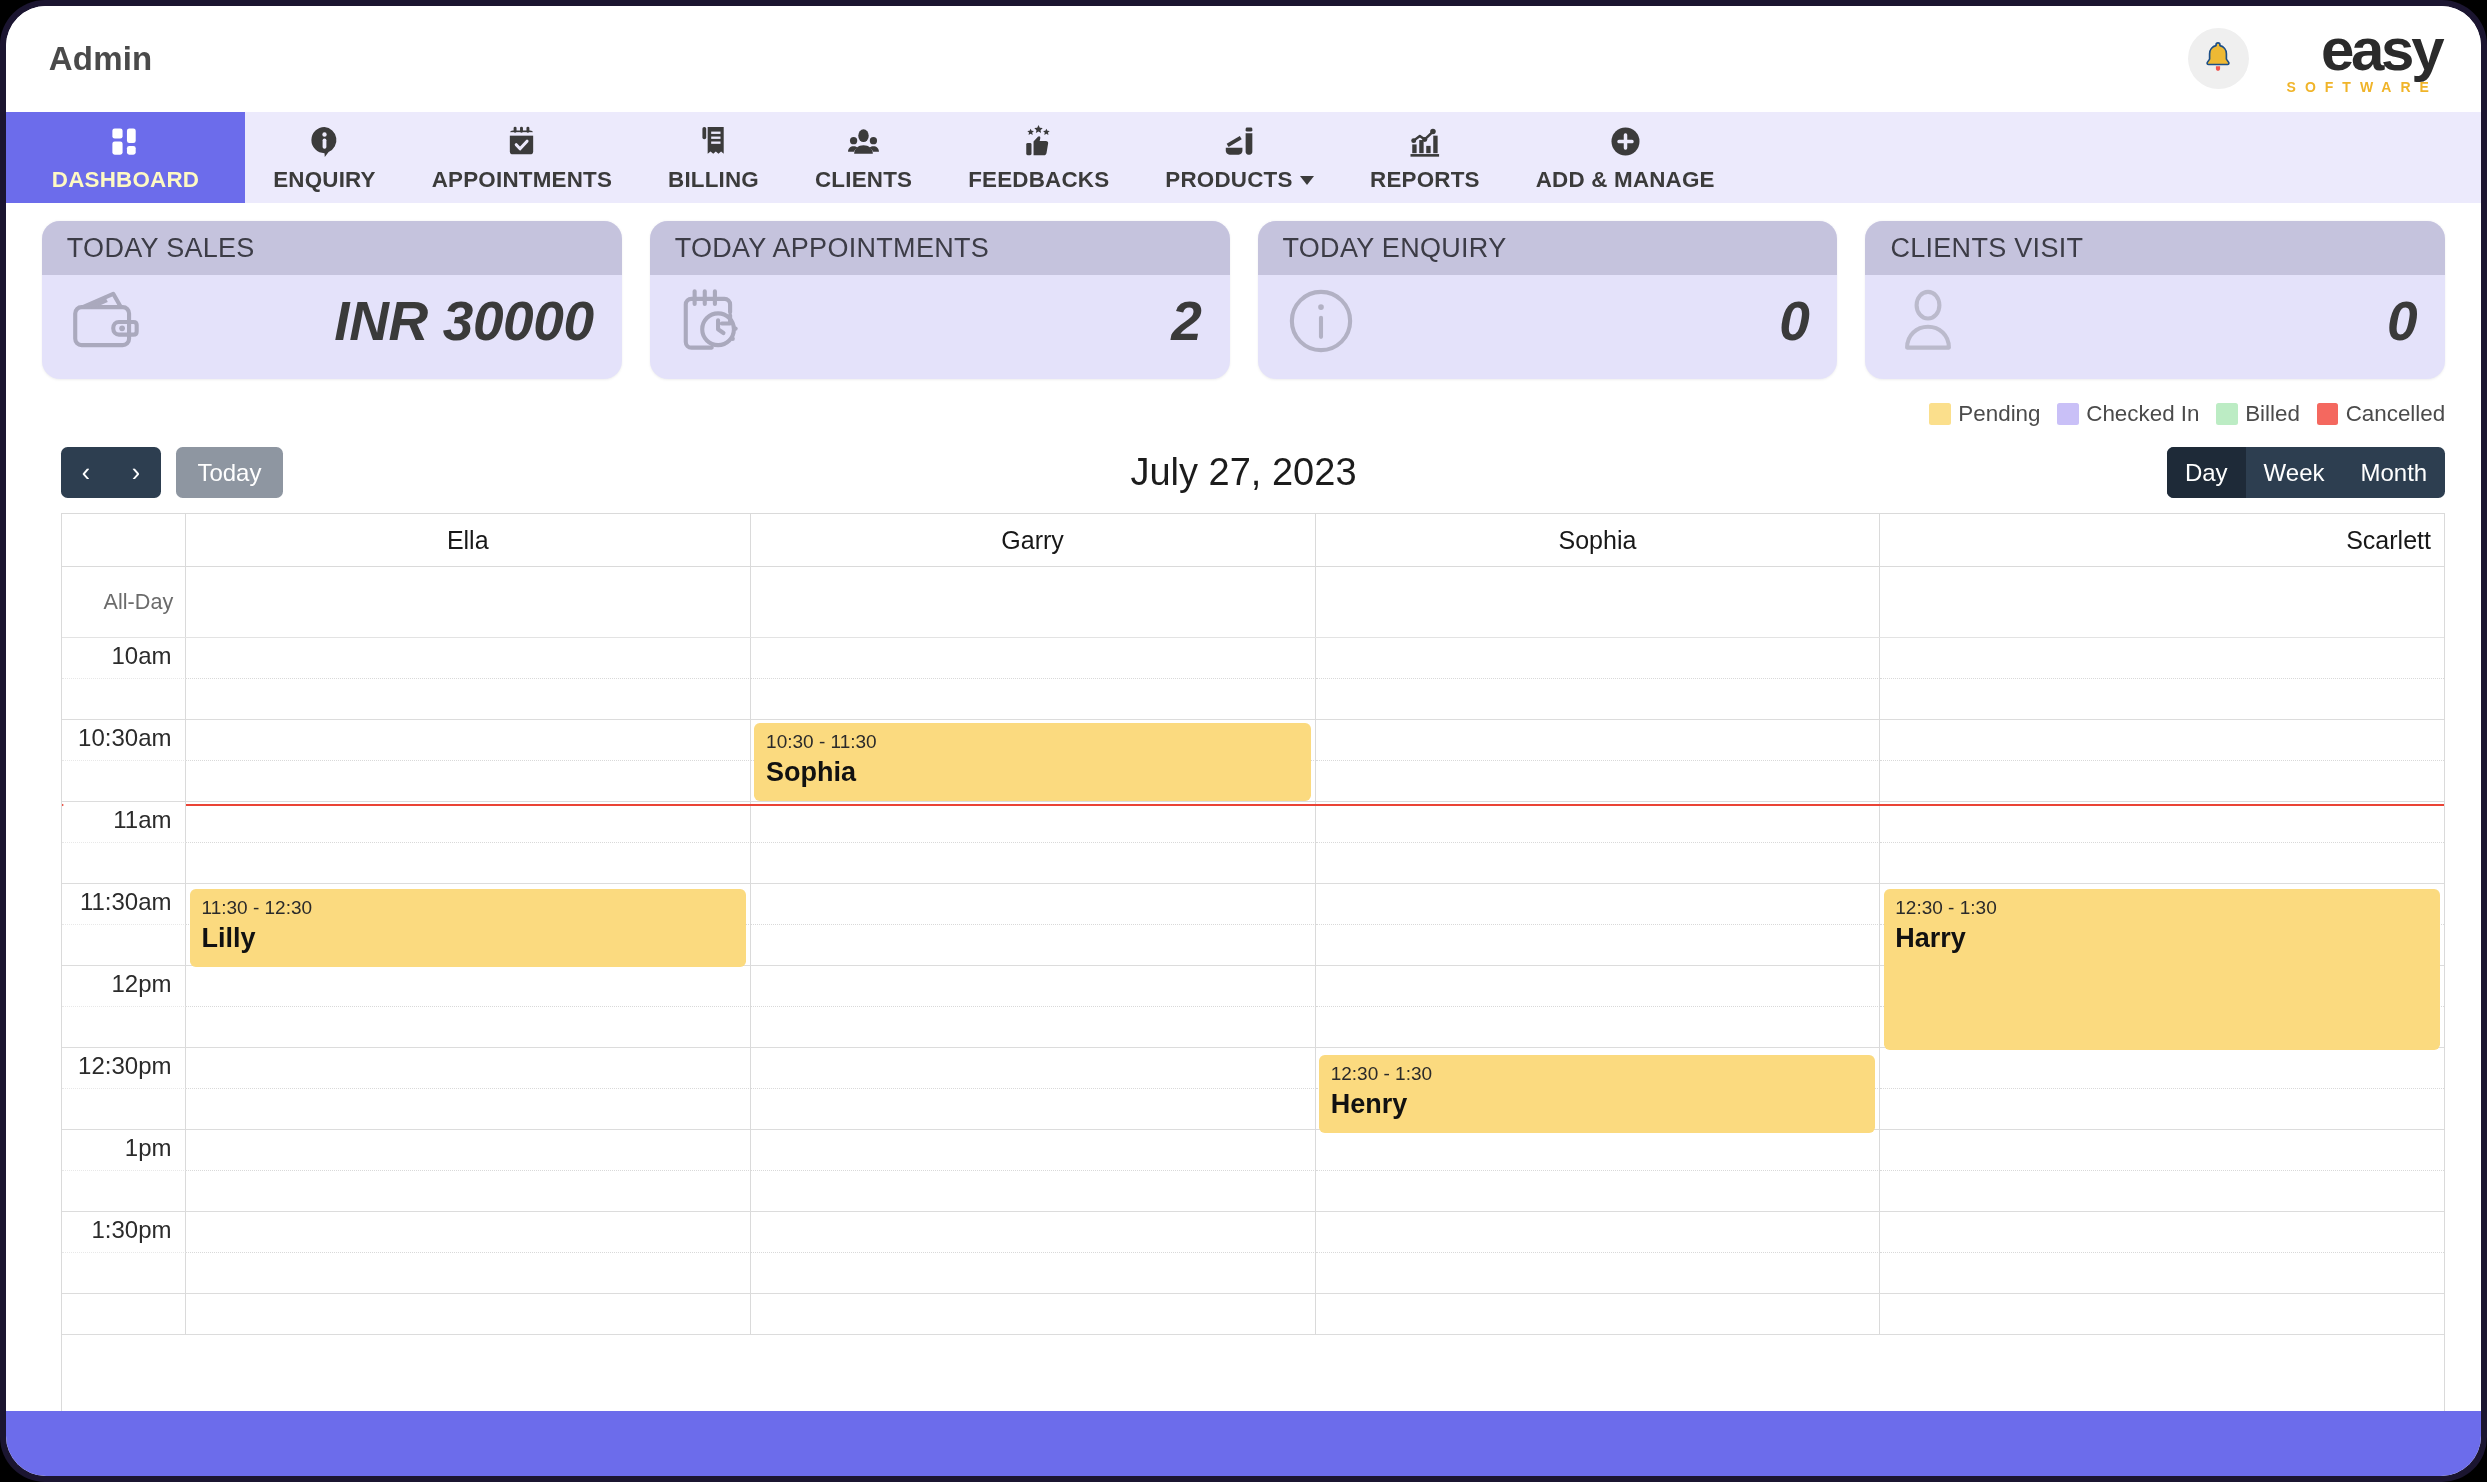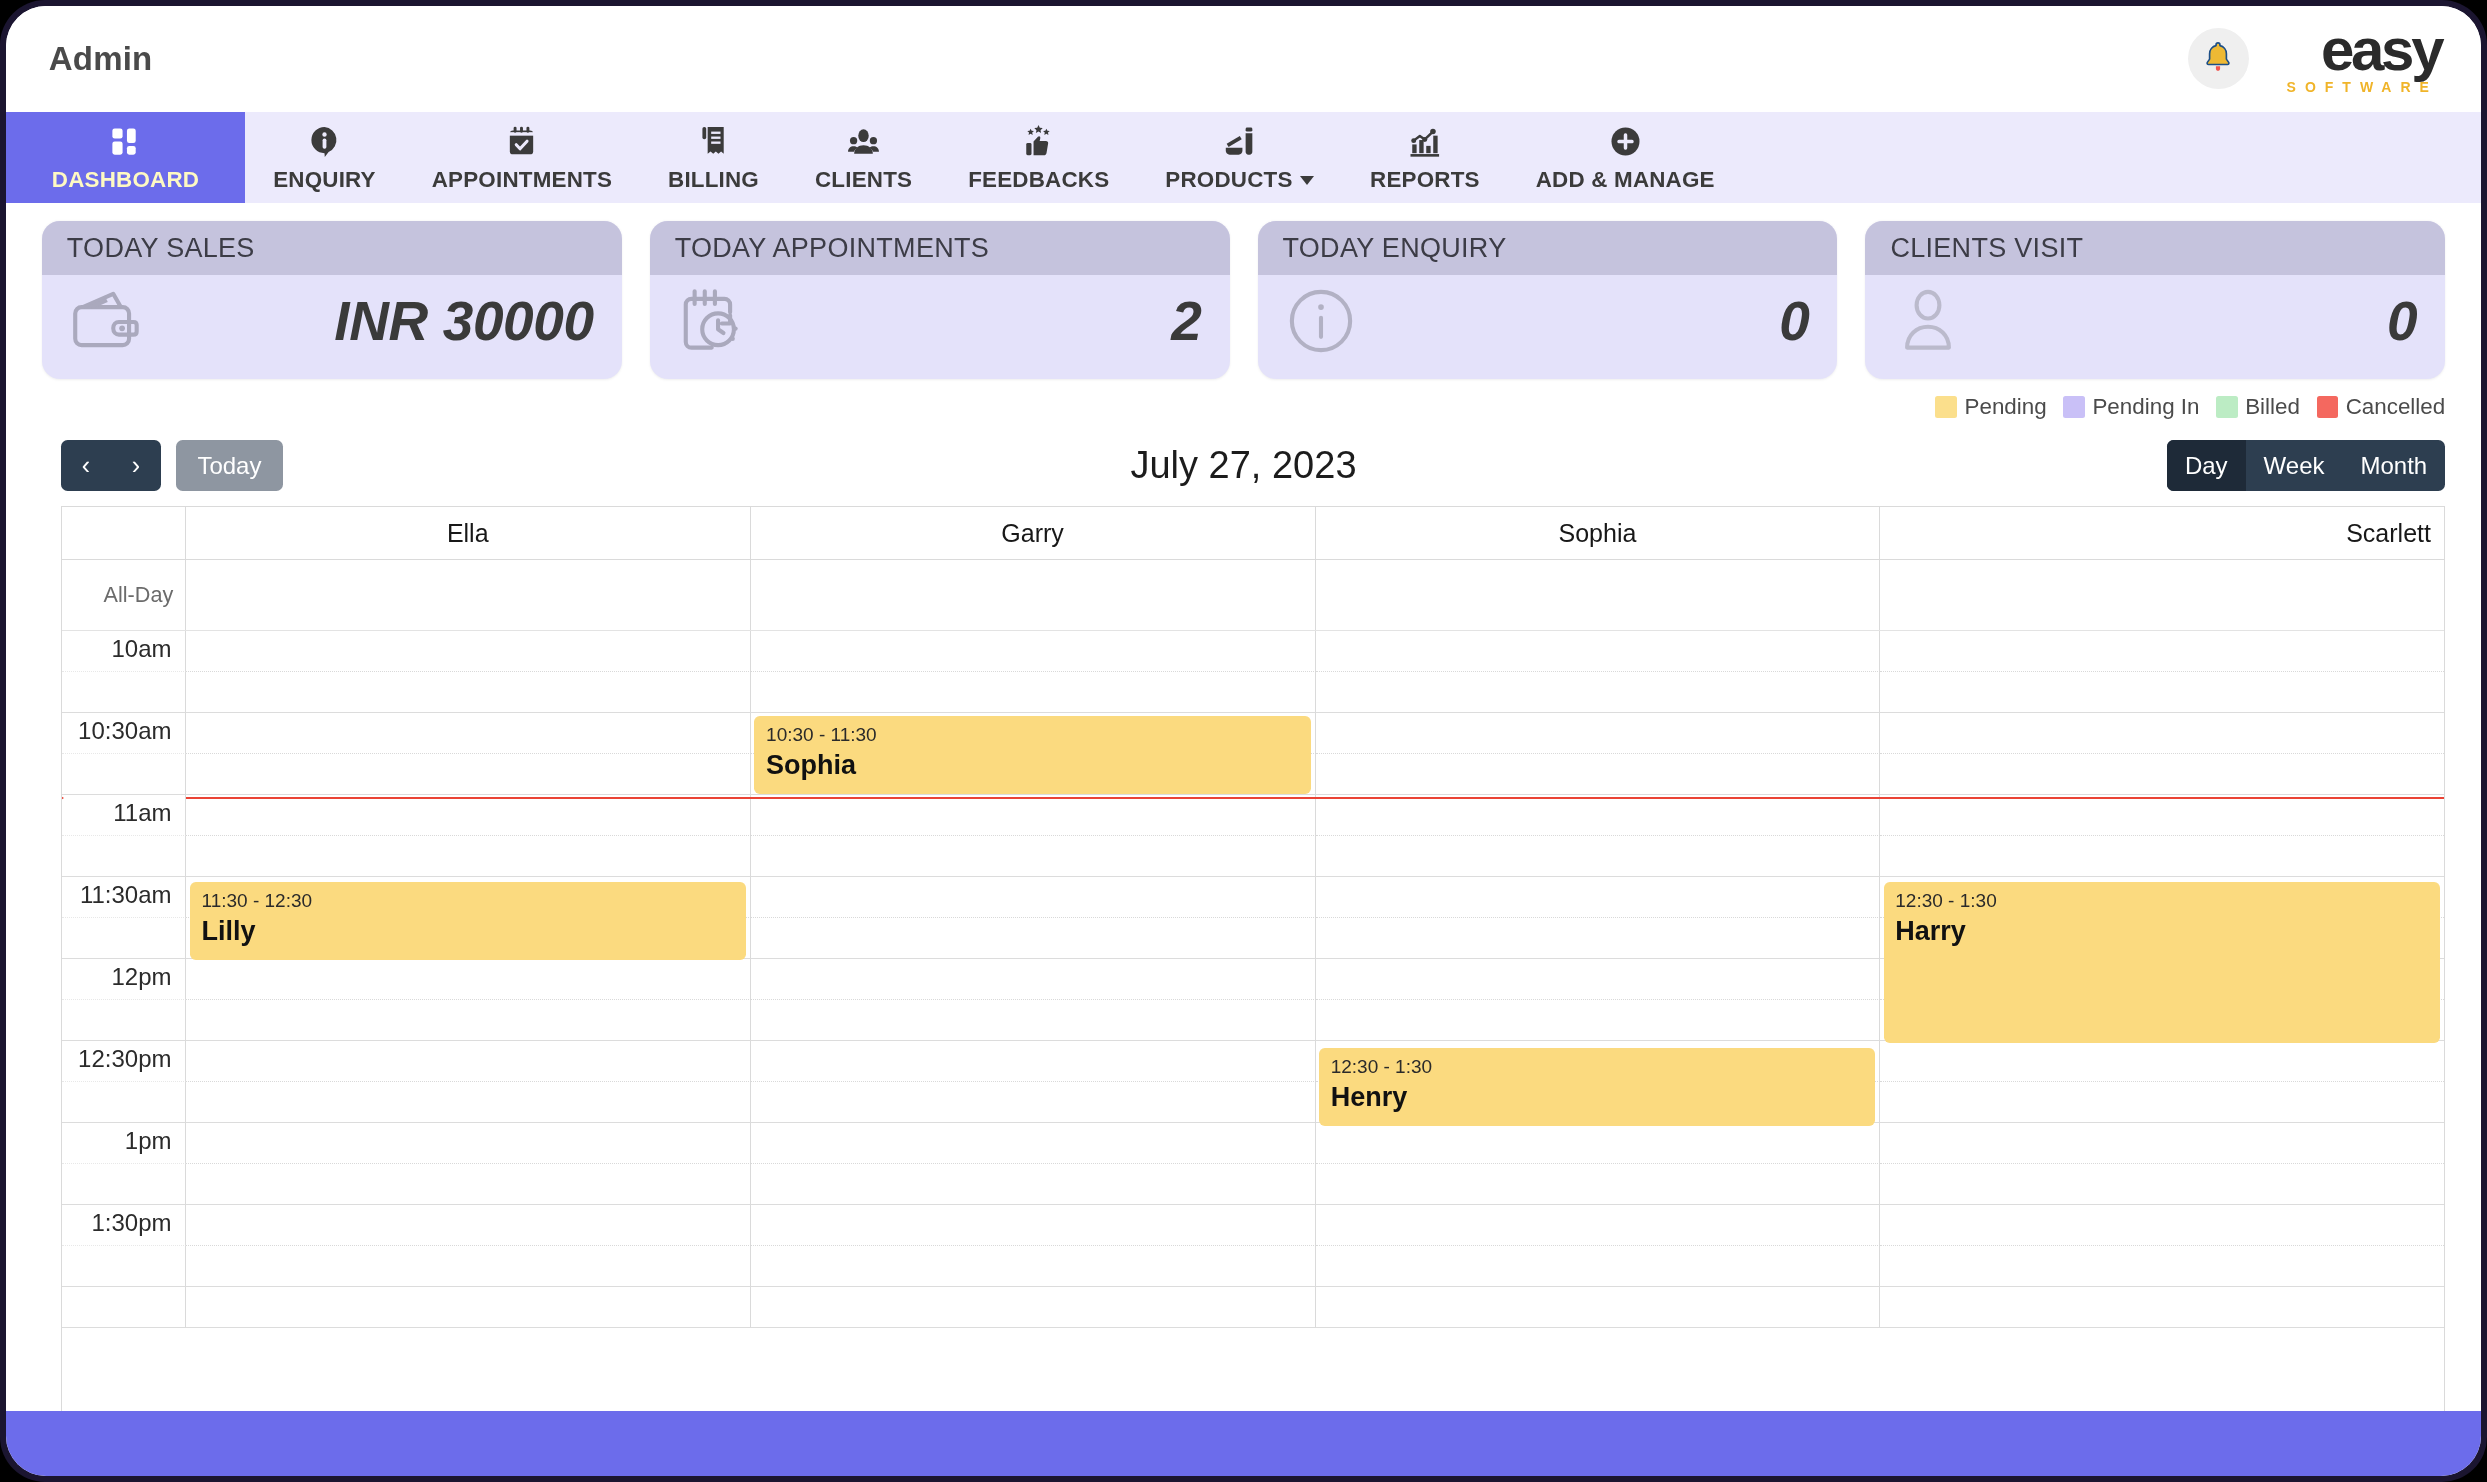--- a/index.html
+++ b/index.html
@@ -127,21 +127,21 @@
     letter-spacing: -0.4px; white-space: nowrap;
   }
 
   
   .legend {
     display: flex; justify-content: flex-end; align-items: center;
     gap: 16.6px;
     padding: 0 36px 8.3px 36px;
     flex: 0 0 auto;
   }
-  .legend-item { display: flex; align-items: center; gap: 7.5px; }
+  .legend-item { display: flex; align-items: center; gap: 7.5px; margin-top: 7px; }
   .legend-swatch { width: 21.6px; height: 21.6px; border-radius: 2.5px; }
   .legend-label { font-size: 22.4px; color: #4b4b4b; }
 
   
   .cal-toolbar {
     display: flex; align-items: center;
     padding: 11.6px 36px 15px 55px;
     flex: 0 0 auto;
     position: relative;
   }
@@ -489,21 +489,21 @@
     </div>
   </div>
 
   <div class="legend">
     <div class="legend-item">
       <span class="legend-swatch" id="sw0" style="background: rgb(251, 223, 140);"></span>
       <span class="legend-label">Pending</span>
     </div>
     <div class="legend-item">
       <span class="legend-swatch" id="sw1" style="background: rgb(201, 192, 247);"></span>
-      <span class="legend-label">Pending In</span>
+      <span class="legend-label">Checked In</span>
     </div>
     <div class="legend-item">
       <span class="legend-swatch" id="sw2" style="background: rgb(188, 236, 196);"></span>
       <span class="legend-label">Billed</span>
     </div>
     <div class="legend-item">
       <span class="legend-swatch" id="sw3" style="background: rgb(244, 104, 95);"></span>
       <span class="legend-label">Cancelled</span>
     </div>
   </div>

